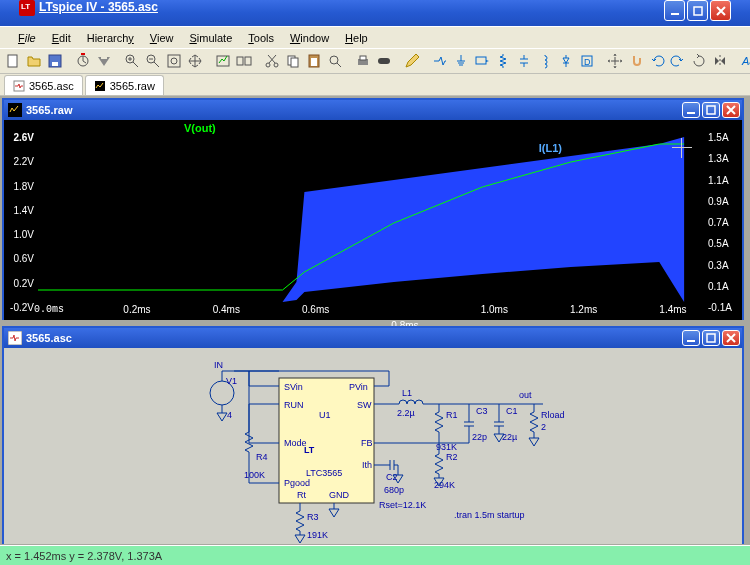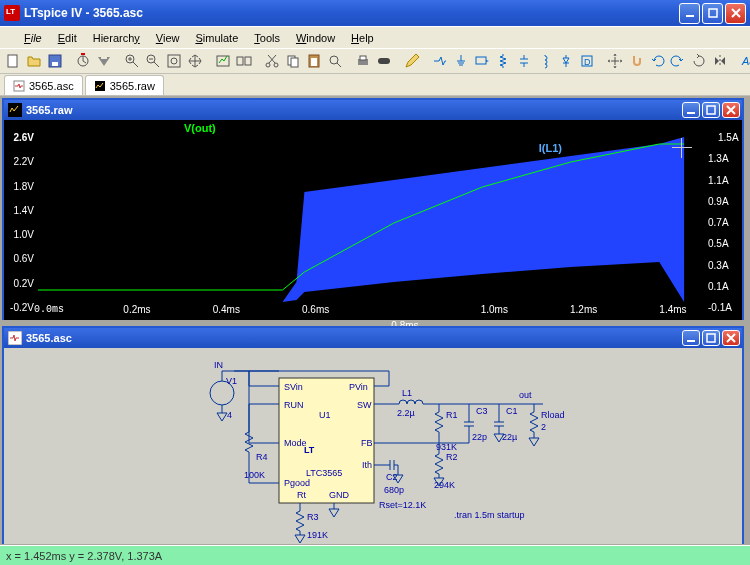--- a/index.html
+++ b/index.html
@@ -1,29 +1,29 @@
 <!DOCTYPE html>
 <html><head>
 <meta charset="utf-8">
 <style>
 * { margin: 0; padding: 0; box-sizing: border-box; font-family: Tahoma, Arial, sans-serif; }
 body { width: 750px; height: 565px; background: #ece9d8; overflow: hidden; }
 
-.titlebar { height: 26px; background: linear-gradient(to bottom, #3a6ee5 0%, #2559d1 50%, #1f4fc1 100%); display: flex; align-items: center; padding: 0 4px; color: #fff; font-size: 12px; font-weight: bold; }
+.titlebar { height: 26px; background: linear-gradient(to bottom, #3a6ee5 0%, #2559d1 50%, #1f4fc1 100%); display: flex; padding: 0 19px; color: #fff; font-size: 12px; font-weight: bold; text-decoration: underline; }
 .titlebar .app-icon { width: 16px; height: 16px; background: #cc0000; margin-right: 4px; border-radius: 2px; position: relative; }
 .titlebar .app-icon::after { content: "LT"; position: absolute; font-size: 8px; color: #fff; top: 2px; left: 2px; }
 .titlebar .title { flex: 1; }
 .win-controls { display: flex; gap: 2px; }
 .win-btn { width: 21px; height: 21px; border-radius: 3px; border: 1px solid #fff; display: flex; align-items: center; justify-content: center; cursor: pointer; }
 .win-btn.min { background: linear-gradient(#5a8ae5,#2a5ad0); }
 .win-btn.max { background: linear-gradient(#5a8ae5,#2a5ad0); }
 .win-btn.close { background: linear-gradient(#f07060,#d03020); }
 .win-btn svg { width: 12px; height: 12px; }
 
-.menubar { height: 22px; background: #ece9d8; border-top: 1px solid #fff; display: flex; align-items: center; font-size: 11px; padding-left: 16px; }
+.menubar { height: 22px; background: #ece9d8; border-top: 1px solid #fff; display: flex; align-items: center; font-size: 11px; padding-left: 10px; }
 .menubar .menu-item { padding: 2px 8px; cursor: pointer; }
 .menubar .menu-item span { text-decoration: underline; }
 
 .toolbar { height: 26px; background: #ece9d8; border-top: 1px solid #fff; border-bottom: 1px solid #c0c0b8; display: flex; align-items: center; padding: 0 4px; gap: 3px; }
 .tool-btn { width: 20px; height: 20px; display: flex; align-items: center; justify-content: center; cursor: pointer; border: 1px solid transparent; }
 .tool-btn svg { width: 16px; height: 16px; }
 .tool-sep { width: 1px; height: 20px; background: #c0c0b8; margin: 0 2px; }
 
 .tabs-row { height: 22px; background: #ece9d8; border-bottom: 1px solid #c0c0b8; display: flex; align-items: flex-end; padding-left: 4px; gap: 2px; }
 .file-tab { height: 20px; padding: 2px 8px; font-size: 11px; background: #fff; border: 1px solid #c0c0b8; border-bottom: none; border-radius: 3px 3px 0 0; display: flex; align-items: center; gap: 4px; cursor: pointer; }
@@ -352,21 +352,21 @@
           <div class="tick" style="right: 2px; top: 0px; font-weight: bold;">2.6V</div>
           <div class="tick" style="right: 2px; top: 24.2857px;">2.2V</div>
           <div class="tick" style="right: 2px; top: 48.5714px;">1.8V</div>
           <div class="tick" style="right: 2px; top: 72.8571px;">1.4V</div>
           <div class="tick" style="right: 2px; top: 97.1429px;">1.0V</div>
           <div class="tick" style="right: 2px; top: 121.429px;">0.6V</div>
           <div class="tick" style="right: 2px; top: 145.714px;">0.2V</div>
           <div class="tick" style="right: 2px; top: 170px;">-0.2V</div>
         </div>
       <div class="axis-right" id="axis-right">
-          <div class="tick" style="left: 12px; top: 0px;">1.5A</div>
+          <div class="tick" style="left: 2px; top: 0px;">1.5A</div>
           <div class="tick" style="left: 2px; top: 21.25px;">1.3A</div>
           <div class="tick" style="left: 2px; top: 42.5px;">1.1A</div>
           <div class="tick" style="left: 2px; top: 63.75px;">0.9A</div>
           <div class="tick" style="left: 2px; top: 85px;">0.7A</div>
           <div class="tick" style="left: 2px; top: 106.25px;">0.5A</div>
           <div class="tick" style="left: 2px; top: 127.5px;">0.3A</div>
           <div class="tick" style="left: 2px; top: 148.75px;">0.1A</div>
           <div class="tick" style="left: 2px; top: 170px;">-0.1A</div>
         </div>
       <div class="axis-bottom" id="axis-bottom">

